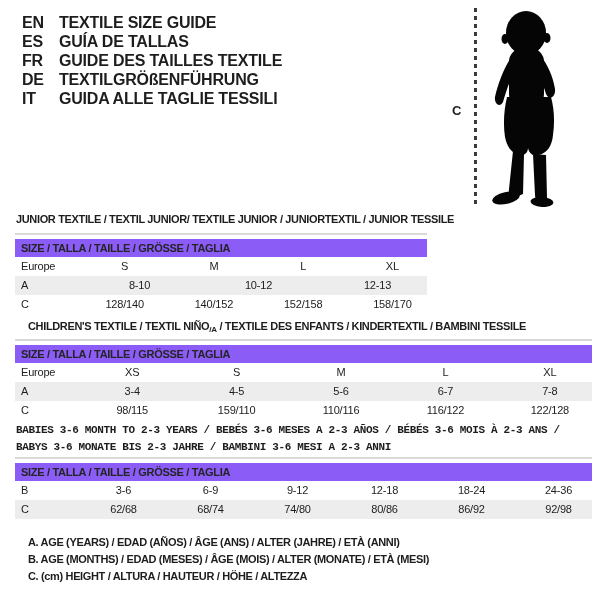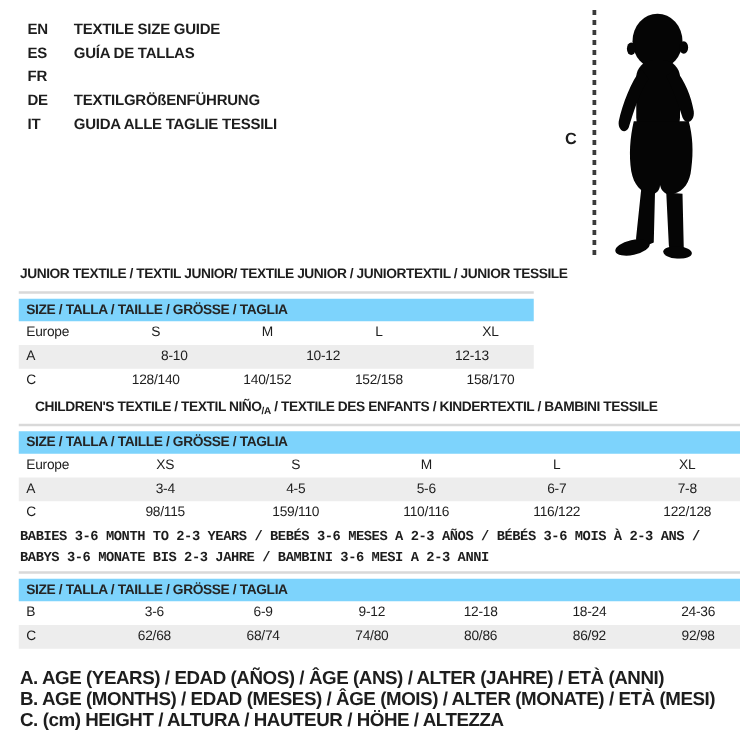--- a/index.html
+++ b/index.html
@@ -3,63 +3,64 @@
 <meta charset="utf-8">
 <style>
   html,body{margin:0;padding:0;background:#fff;}
   .canvas{
     position:relative;width:600px;height:600px;background:#ffffff;overflow:hidden;
     font-family:"Liberation Sans",sans-serif;color:#1d1d1d;
     -webkit-font-smoothing:antialiased;
   }
   
   .lang-block{position:absolute;left:22px;top:13px;}
-  .lang-row{display:flex;height:19px;align-items:center;font-weight:700;font-size:12px;letter-spacing:-0.2px;}
+  .lang-row{display:flex;height:19px;align-items:center;font-weight:700;font-size:16px;letter-spacing:-0.2px;}
   .lang-code{width:37px;flex:0 0 37px;}
   
   .measure-line{position:absolute;left:474px;top:8px;width:3px;height:198px;
     background:repeating-linear-gradient(to bottom,#3a3a3a 0px,#3a3a3a 4px,transparent 4px,transparent 8px);}
   .measure-label{position:absolute;left:452px;top:103px;font-size:13px;font-weight:700;}
   .silhouette{position:absolute;left:485px;top:9px;}
   
   .sec-title{position:absolute;font-weight:700;font-size:11px;letter-spacing:-0.35px;white-space:nowrap;line-height:14px;}
   .sec-title .sub{font-size:8px;vertical-align:-2px;letter-spacing:-0.3px;}
   .title-1{left:16px;top:212px;}
   .title-2{left:16px;top:319px;margin-left:12px;}
   .title-3{left:16px;top:422px;line-height:17px;font-family:Liberation Mono, monospace;}
   
   .size-table{position:absolute;font-size:11px;letter-spacing:-0.2px;}
   .size-table::before{content:"";position:absolute;left:0;top:-6px;width:100%;height:2px;background:#d9d9d9;}
-  .size-header{height:18px;line-height:18px;background:#7dd3fc;padding-left:6px;font-weight:700;color:#242424;letter-spacing:-0.3px;}
+  .size-header{height:18px;line-height:18px;background:#8b5cf6;padding-left:6px;font-weight:700;color:#242424;letter-spacing:-0.3px;}
   .trow{display:flex;height:19px;line-height:19px;gap:20px;}
   .trow.stripe{background:#ededed;}
   .cell{flex:1;text-align:center;}
   .cell.label{flex:0 0 49px;text-align:left;padding-left:6px;}
   .t1{left:15px;top:239px;width:412px;}
   .t2{left:15px;top:345px;width:577px;}
   .t3{left:15px;top:463px;width:577px;}
   
-  .footnotes{position:absolute;left:16px;top:534px;font-weight:700;font-size:15px;letter-spacing:-0.35px;line-height:17px;white-space:nowrap;}
+  .footnotes{position:absolute;left:28px;top:534px;font-weight:700;font-size:11px;letter-spacing:-0.35px;line-height:17px;white-space:nowrap;}
 </style>
 </head>
 <body>
 
 <div class="canvas">
 
   <div class="lang-block">
     <div class="lang-row">
       <span class="lang-code">EN</span>
       <span class="lang-label">TEXTILE SIZE GUIDE</span>
     </div>
     <div class="lang-row">
       <span class="lang-code">ES</span>
       <span class="lang-label">GUÍA DE TALLAS</span>
     </div>
     <div class="lang-row">
       <span class="lang-code">FR</span>
+      <span class="lang-label">GUIDE DES TAILLES TEXTILE</span>
     </div>
     <div class="lang-row">
       <span class="lang-code">DE</span>
       <span class="lang-label">TEXTILGRÖßENFÜHRUNG</span>
     </div>
     <div class="lang-row">
       <span class="lang-code">IT</span>
       <span class="lang-label">GUIDA ALLE TAGLIE TESSILI</span>
     </div>
   </div>

